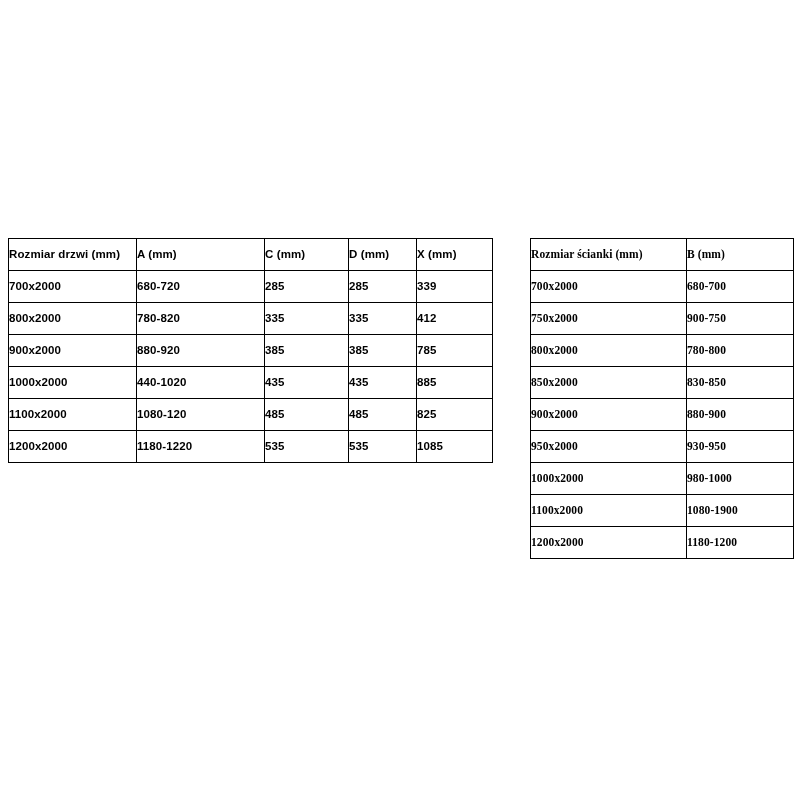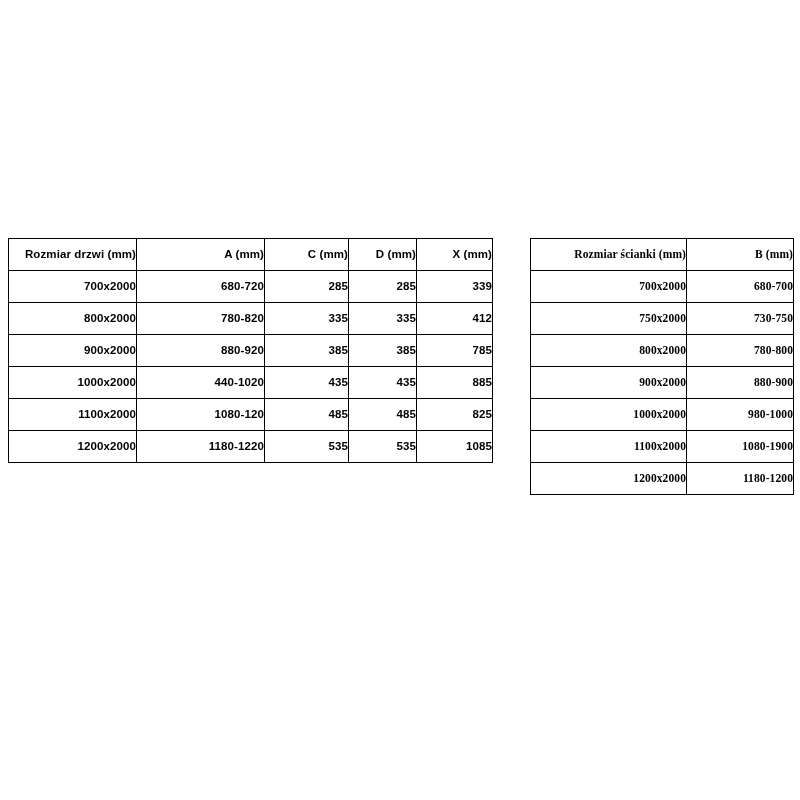--- a/index.html
+++ b/index.html
@@ -23,21 +23,21 @@
     height: 800px;
   }
   table.spec {
     position: absolute;
     border-collapse: collapse;
     table-layout: fixed;
   }
   table.spec th,
   table.spec td {
     border: 1px solid #000000;
-    text-align: right;
+    text-align: left;
     vertical-align: middle;
     font-weight: bold;
     font-size: 11.5px;
     letter-spacing: 0.1px;
     padding: 0;
     height: 31px;
     line-height: 31px;
     white-space: nowrap;
   }
   
@@ -139,29 +139,37 @@
         <th>B (mm)</th>
       </tr>
     </thead>
     <tbody>
       <tr>
         <td>700x2000</td>
         <td>680-700</td>
       </tr>
       <tr>
         <td>750x2000</td>
-        <td>730-750</td>
+        <td>900-750</td>
       </tr>
       <tr>
         <td>800x2000</td>
         <td>780-800</td>
       </tr>
       <tr>
+        <td>850x2000</td>
+        <td>830-850</td>
+      </tr>
+      <tr>
         <td>900x2000</td>
         <td>880-900</td>
+      </tr>
+      <tr>
+        <td>950x2000</td>
+        <td>930-950</td>
       </tr>
       <tr>
         <td>1000x2000</td>
         <td>980-1000</td>
       </tr>
       <tr>
         <td>1100x2000</td>
         <td>1080-1900</td>
       </tr>
       <tr>

